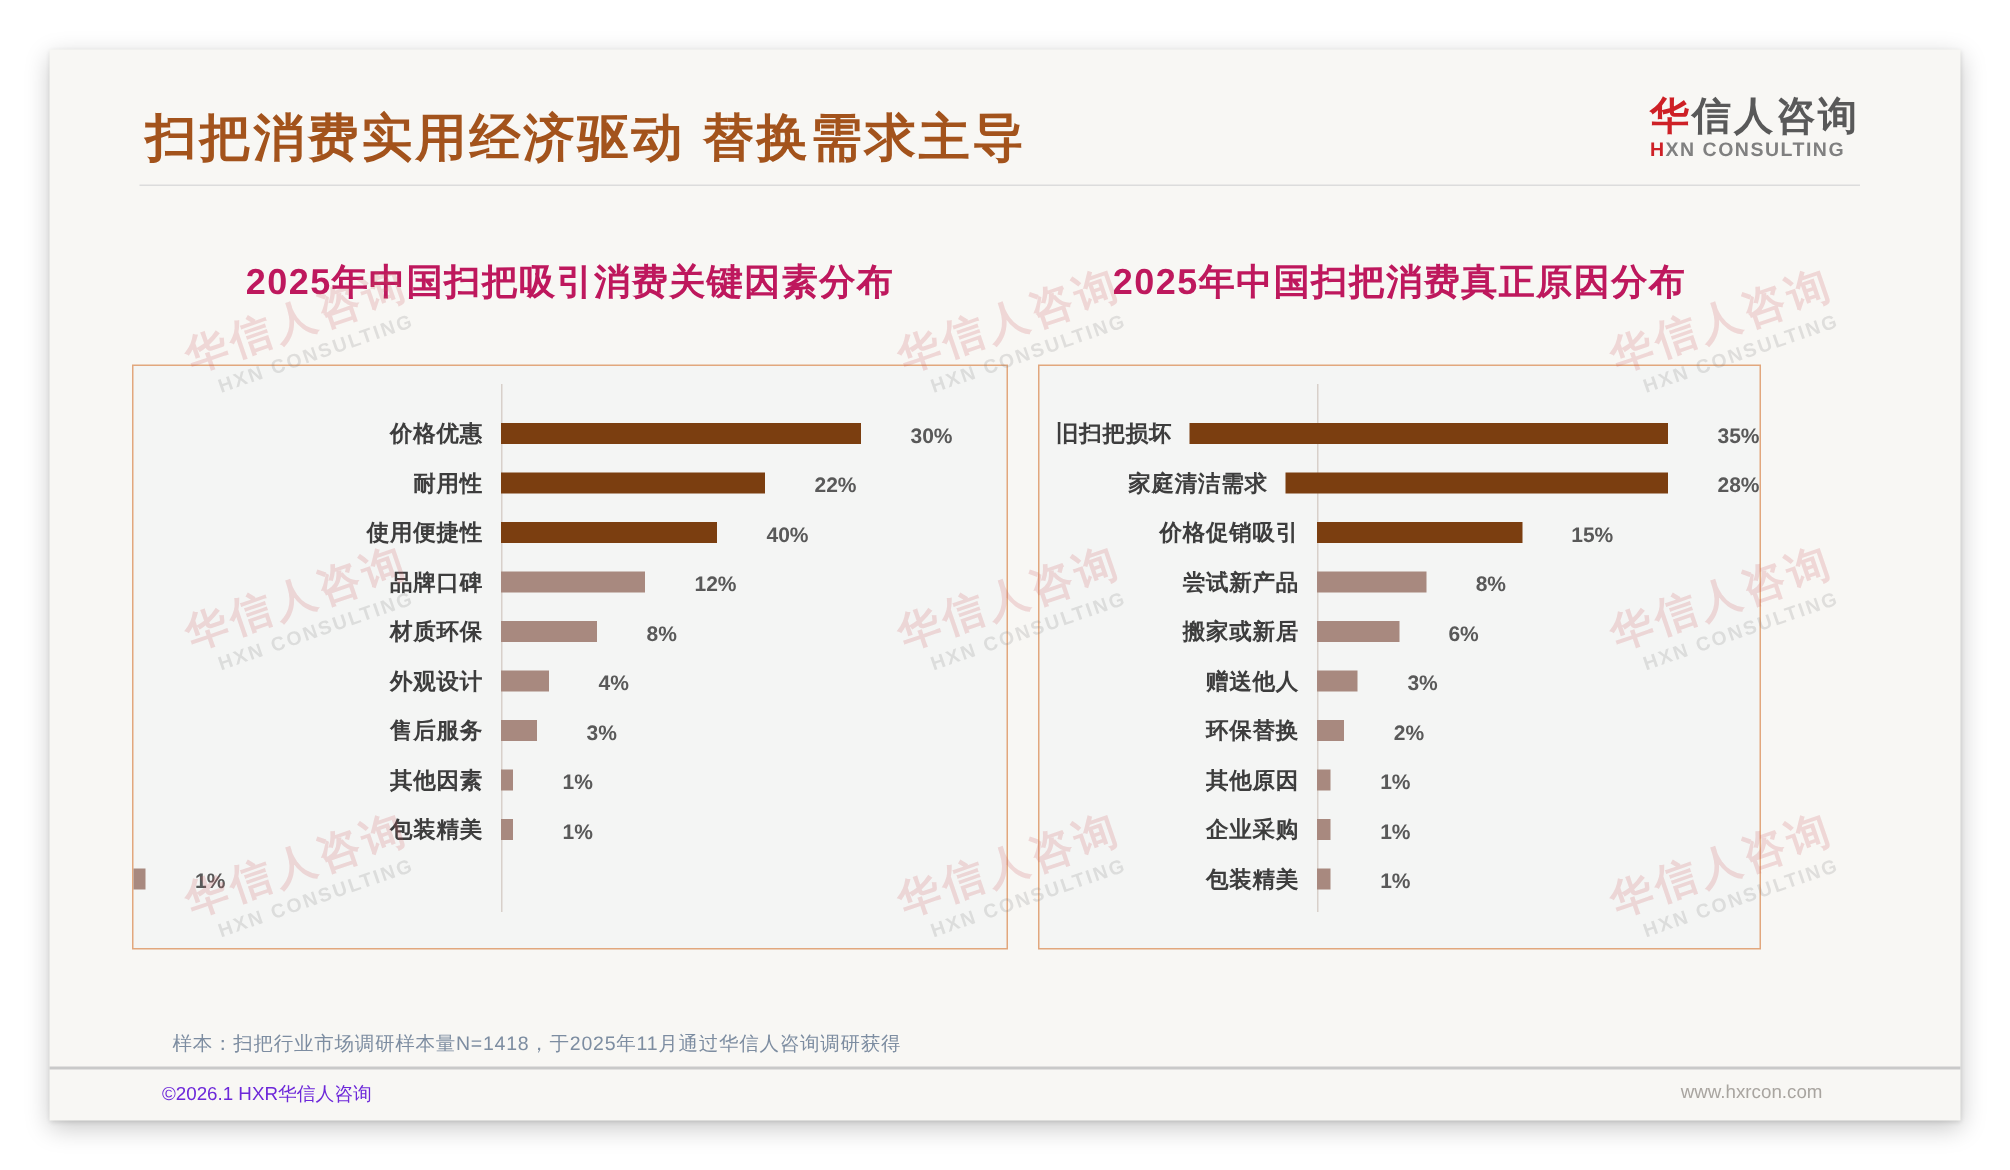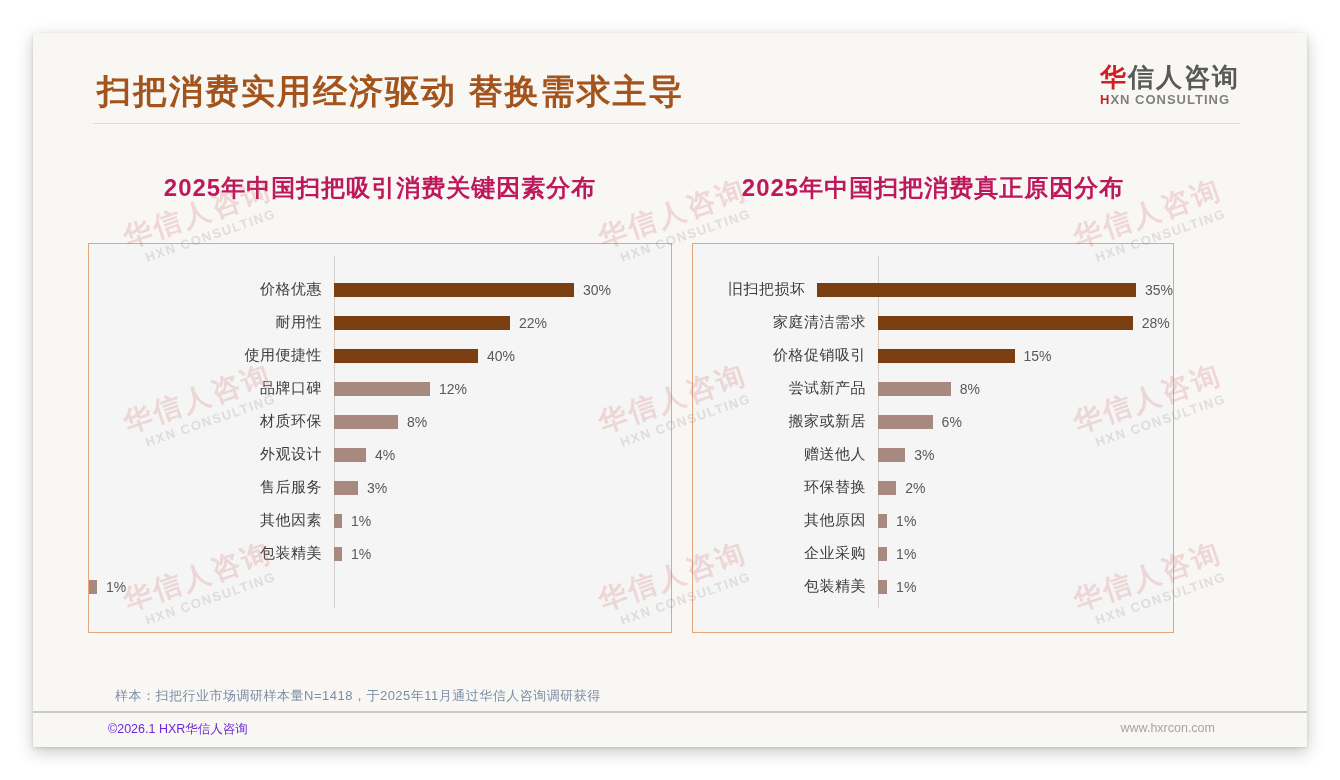--- a/index.html
+++ b/index.html
@@ -21,27 +21,27 @@
 
   
   .chart-col { position:absolute; top:139px; }
   .chart-col.left  { left:55px;  width:584px; }
   .chart-col.right { left:659px; width:482px; }
   .chart-title { text-align:center; font-size:24px; font-weight:bold; color:#be185d;
                  letter-spacing:1px; height:71px; }
   .panel { position:relative; height:390px; background:#f4f5f4; border:1px solid #e2a77d; }
   .axis-line { position:absolute; top:12px; bottom:24px; width:1px; background:#d8d0ca; }
   .rows { position:relative; height:100%; padding:29px 0 31px 0; }
-  .row { height:33px; display:flex; align-items:center; }
+  .row { height:33px; display:flex; align-items:center;font-weight:bold; }
   .cat { text-align:right; padding-right:12px; font-size:15px; color:#3d3d3d; letter-spacing:0.5px; }
   .panel[data-chart="0"] .cat { width:245px; }
   .panel[data-chart="1"] .cat { width:185px; }
   .panel[data-chart="0"] .axis-line { left:245px; }
   .panel[data-chart="1"] .axis-line { left:185px; }
-  .barzone { display:flex; align-items:center; }
+  .barzone { display:flex; align-items:flex-start;gap:24px; }
   .bar { height:14px; }
   .val { margin-left:9px; font-size:14px; color:#595959; }
 
   
   .footnote { position:absolute; left:82px; top:654px; font-size:13px; color:#7d8da1; letter-spacing:0.5px; }
   .footer-divider { position:absolute; left:0; top:678px; width:100%; height:0; border-top:2px solid #c9c9c9; }
   .copyright { position:absolute; left:75px; top:688px; font-size:12.5px; color:#6d28d9; }
   .website { position:absolute; right:92px; top:688px; font-size:12.5px; color:#a9a5a0; }
 
   

